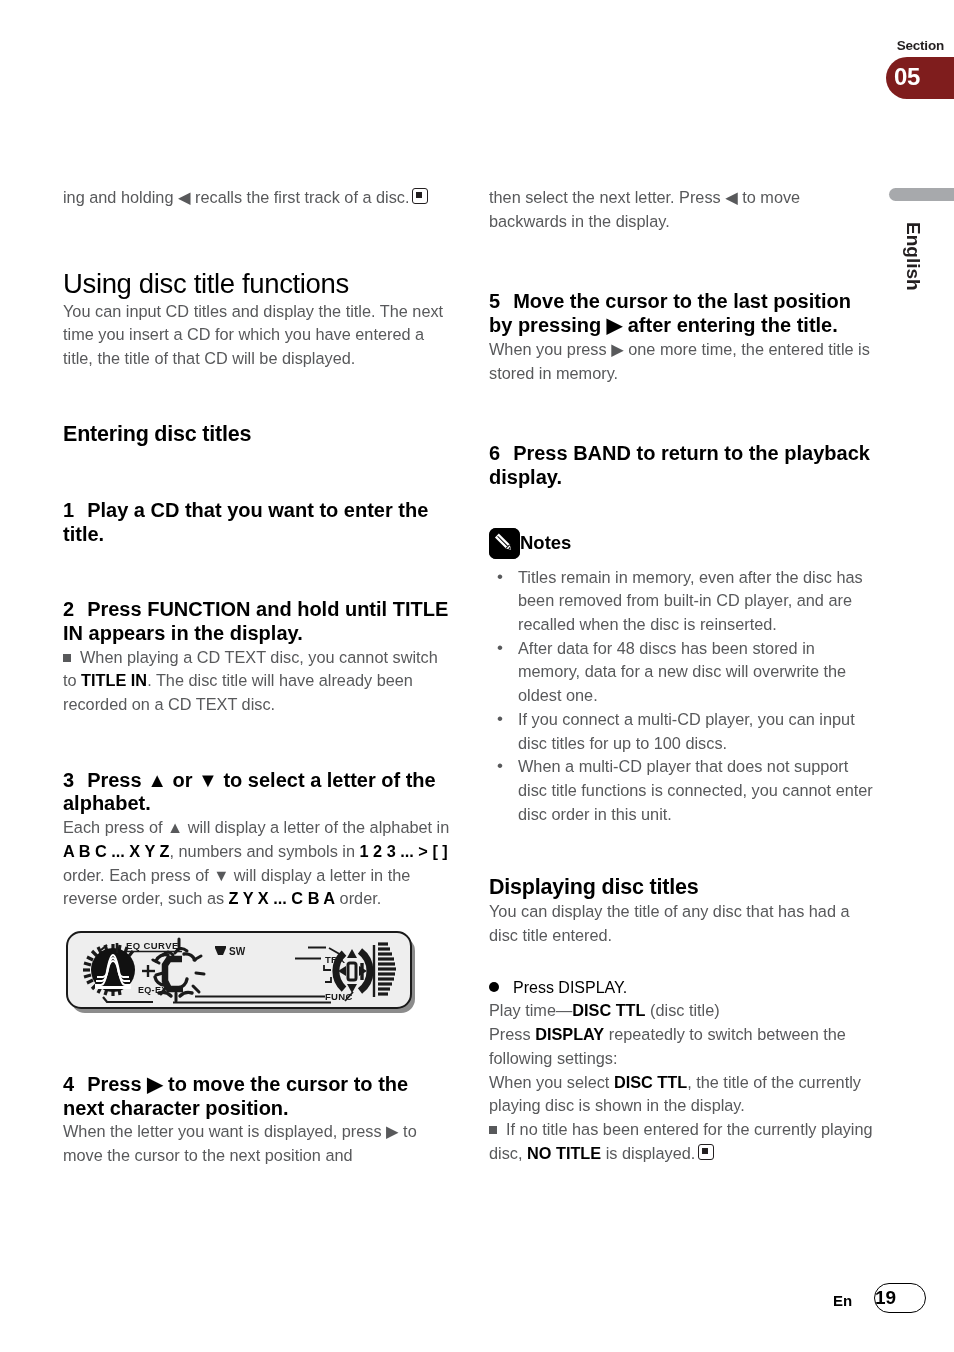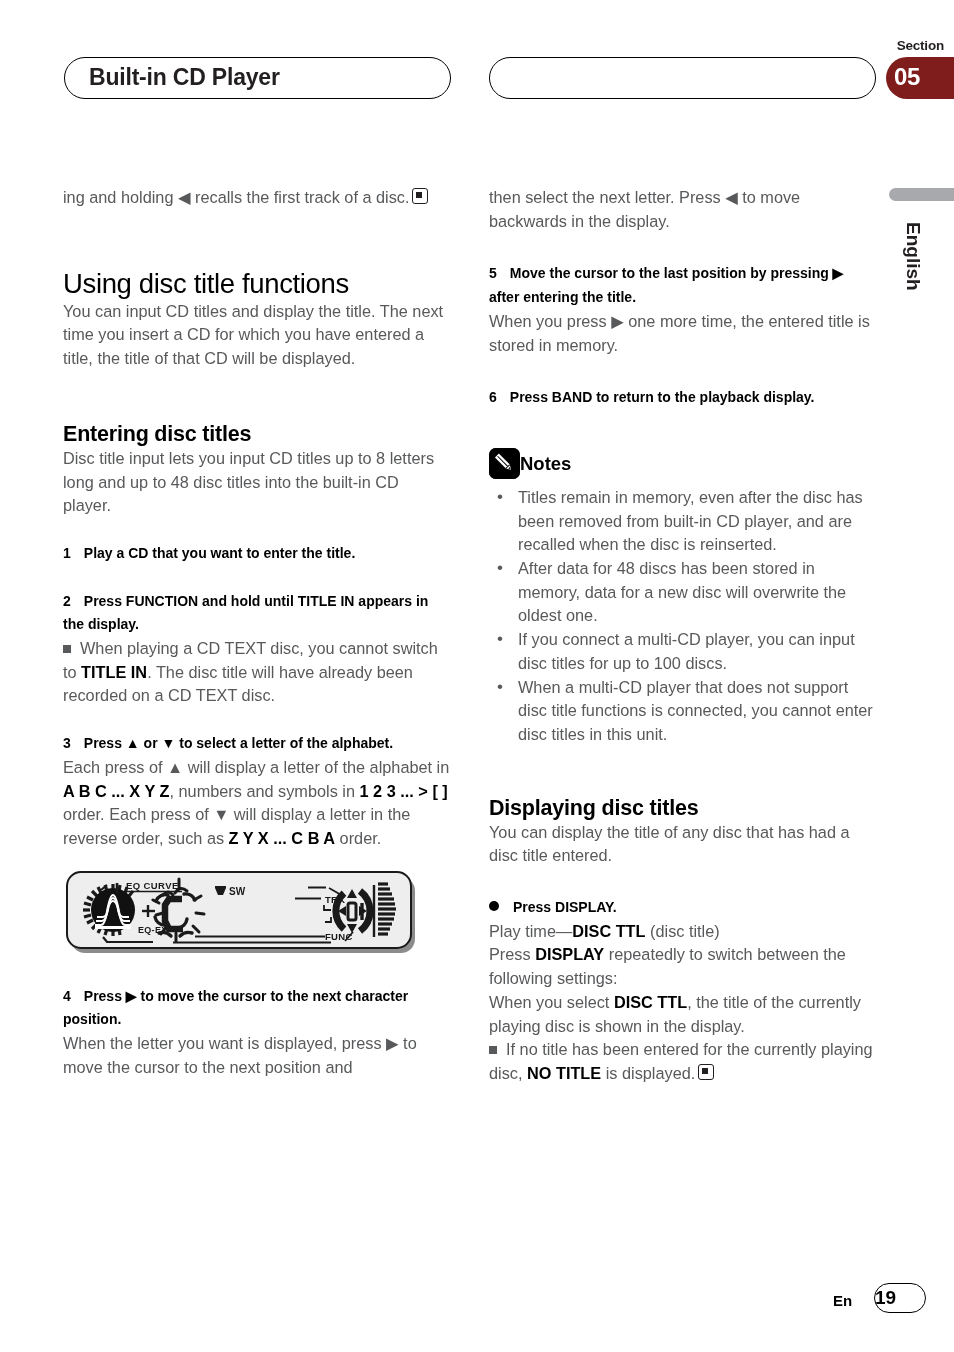--- a/index.html
+++ b/index.html
@@ -139,24 +139,25 @@
   }
   h2.sub-head {
     margin: 0;
     font-size: 21.5px;
     line-height: 26px;
     font-weight: bold;
     color: #000;
     letter-spacing: -0.2px;
   }
   .step {
-    font-size: 14px;
+    font-size: 20px;
     line-height: 23.7px;
     font-weight: bold;
     color: #000;
+    margin-top: 28px;
   }
   .step .num {
     font-weight: bold;
     margin-right: 13px;
   }
   b, strong { color: #000; font-weight: bold; text-align: right; }
 
   
   .sq-note {
     color: #58595b;
@@ -224,23 +225,23 @@
   }
   ul.notes li::before {
     content: "\2022";
     position: absolute;
     left: 8px;
     top: -1px;
     font-size: 17px;
     color: #58595b;
   }
   .dot-step {
-    font-size: 14px;
+    font-size: 16px;
     line-height: 23.7px;
-    font-weight: bold;
+    font-weight: normal;
     color: #000;
   }
   .dot-step .dot {
     display: inline-block;
     width: 10px;
     height: 10px;
     border-radius: 50%;
     background: #000;
     margin-right: 14px;
     vertical-align: 1px;
@@ -275,28 +276,20 @@
     font-size: 19px;
     font-weight: bold;
     color: #000;
   }
 </style>
 </head>
 <body>
 
 <div class="page">
 
-  <div class="header">
-    <div class="hdr-pill left">
-      <div class="hdr-title">Built-in CD Player</div>
-    </div>
-    <div class="hdr-pill right">
-      <div class="hdr-title"></div>
-    </div>
-  </div>
   <div class="section-label">Section</div>
   <div class="section-badge">
     <span>05</span>
   </div>
 
   <div class="lang-bar"></div>
   <div class="lang-text">English</div>
 
   <div class="col col-left">
 
@@ -307,21 +300,20 @@
     <div class="gap-lg"></div>
     <div style="height:22px"></div>
 
     <h1 class="sec-head">Using disc title functions</h1>
     <p class="body-p">You can input CD titles and display the title. The next time you insert a CD for which you have entered a title, the title of that CD will be displayed.</p>
 
     <div class="gap-lg"></div>
     <div style="height:14px"></div>
 
     <h2 class="sub-head">Entering disc titles</h2>
-    <p class="body-p">Disc title input lets you input CD titles up to 8 letters long and up to 48 disc titles into the built-in CD player.</p>
 
     <div class="gap-md"></div>
 
     <p class="step">
       <span class="num">1</span><span>Play a CD that you want to enter the title.</span>
     </p>
 
     <div class="gap-md"></div>
 
     <p class="step">
@@ -518,21 +510,21 @@
           </g>
         </svg>
       </span>
       <span class="notes-title">Notes</span>
     </div>
 
     <ul class="notes">
       <li>Titles remain in memory, even after the disc has been removed from built-in CD player, and are recalled when the disc is reinserted.</li>
       <li>After data for 48 discs has been stored in memory, data for a new disc will overwrite the oldest one.</li>
       <li>If you connect a multi-CD player, you can input disc titles for up to 100 discs.</li>
-      <li>When a multi-CD player that does not support disc title functions is connected, you cannot enter disc titles in this unit.</li>
+      <li>When a multi-CD player that does not support disc title functions is connected, you cannot enter disc order in this unit.</li>
     </ul>
 
     <div class="gap-lg"></div>
     <div style="height:12px"></div>
 
     <h2 class="sub-head">Displaying disc titles</h2>
     <p class="body-p">You can display the title of any disc that has had a disc title entered.</p>
 
     <div class="gap-md"></div>
     <div style="height:4px"></div>

